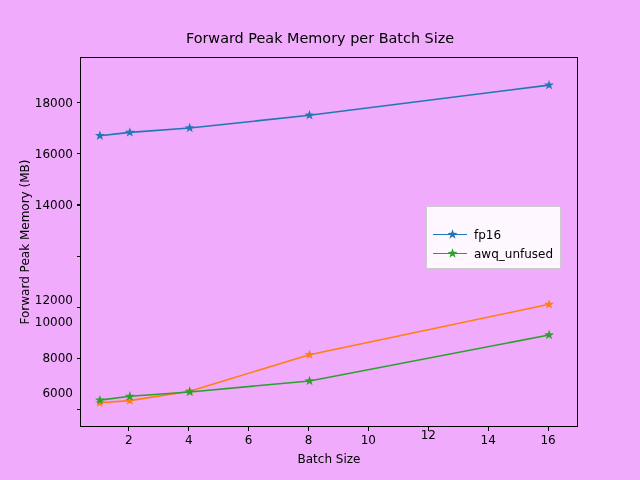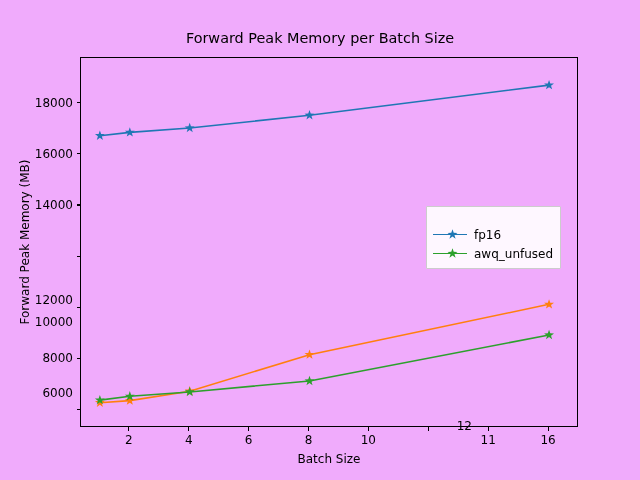--- a/index.html
+++ b/index.html
@@ -175,23 +175,23 @@
       <div class="xtick-label" style="left: 128.812px; top: 433px;">2</div>
       <div class="xtick-mark" style="left: 128.312px; top: 427px;"></div>
       <div class="xtick-label" style="left: 188.704px; top: 433px;">4</div>
       <div class="xtick-mark" style="left: 188.204px; top: 427px;"></div>
       <div class="xtick-label" style="left: 248.595px; top: 433px;">6</div>
       <div class="xtick-mark" style="left: 248.095px; top: 427px;"></div>
       <div class="xtick-label" style="left: 308.487px; top: 433px;">8</div>
       <div class="xtick-mark" style="left: 307.987px; top: 427px;"></div>
       <div class="xtick-label" style="left: 368.379px; top: 433px;">10</div>
       <div class="xtick-mark" style="left: 367.879px; top: 427px;"></div>
-      <div class="xtick-label" style="left: 428.271px; top: 419px; margin-left: 36px;">12</div>
+      <div class="xtick-label" style="left: 428.271px; top: 428px;">12</div>
       <div class="xtick-mark" style="left: 427.771px; top: 427px;"></div>
-      <div class="xtick-label" style="left: 488.162px; top: 433px;">11</div>
+      <div class="xtick-label" style="left: 488.162px; top: 433px;">14</div>
       <div class="xtick-mark" style="left: 487.662px; top: 427px;"></div>
       <div class="xtick-label" style="left: 548.054px; top: 433px;">16</div>
       <div class="xtick-mark" style="left: 547.554px; top: 427px;"></div>
     </div>
 
   <div id="plot-area">
     <svg id="plot-svg" viewBox="0 0 498 370" preserveAspectRatio="none">
         <g>
           <polyline points="18.87,77.68 48.81,74.36 108.70,70.01 228.49,57.24 468.05,27.09" fill="none" stroke="#1f77b4" stroke-width="1.6"></polyline>
           <path d="M18.87,72.48L20.09,76.00L23.81,76.07L20.84,78.32L21.92,81.89L18.87,79.76L15.81,81.89L16.89,78.32L13.92,76.07L17.64,76.00Z" fill="#1f77b4" stroke="none"></path>

